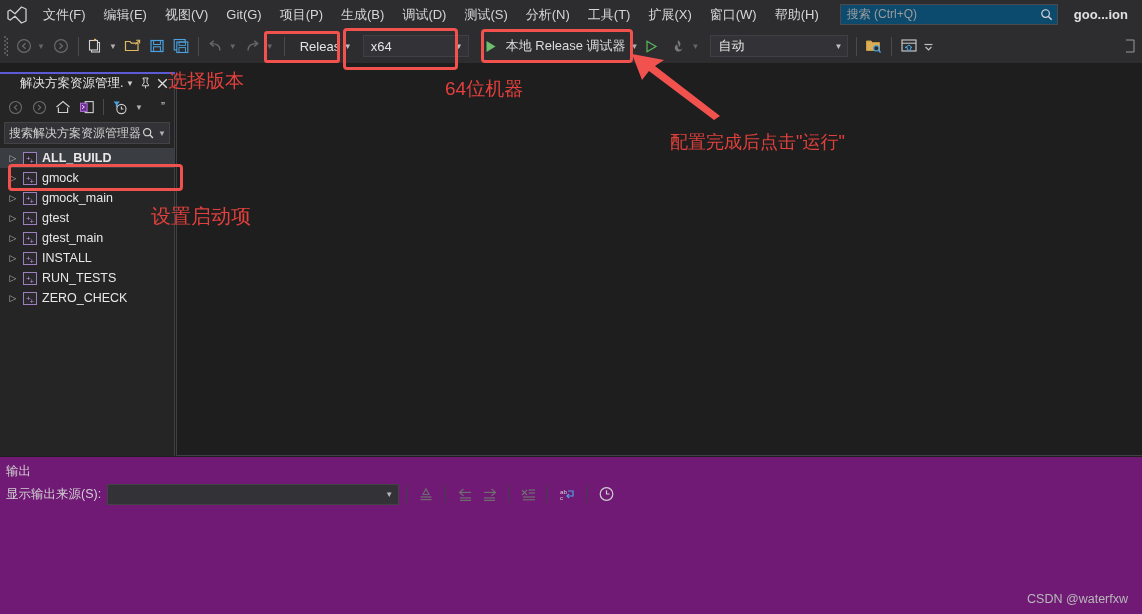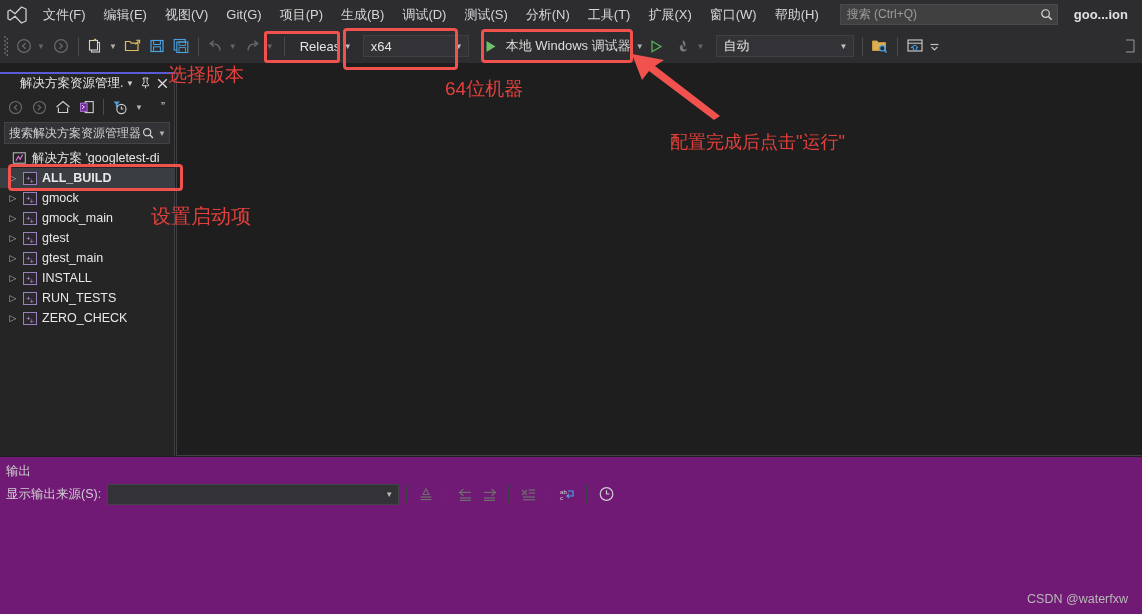--- a/index.html
+++ b/index.html
@@ -15,21 +15,21 @@
   .menubar {
     position: absolute; left: 0; top: 0; width: 1142px; height: 29px;
     background: #2d2d30; display: flex; align-items: center;
   }
   .vs-logo { width: 34px; height: 29px; display: flex; align-items: center; justify-content: center; }
   .menu-item {
     color: #d6d6d6; font-size: 13px; padding: 0 9px; height: 29px;
     display: flex; align-items: center; white-space: nowrap; cursor: default;
   }
   .search-box {
-    margin-left: 12px; width: 218px; height: 21px; background: #404040;
+    margin-left: 12px; width: 218px; height: 21px; background: #0c4a6e;
     border: 1px solid #4a4a4d; display: flex; align-items: center;
     padding: 0 4px 0 6px; position: relative;
   }
   .search-box .txt { color: #9c9c9c; font-size: 12px; flex: 1; white-space: nowrap; }
   .search-box .mag { color: #d0d0d0; font-size: 13px; }
   .sol-name { margin-left: 16px; color: #e0e0e0; font-size: 13px; font-weight: bold; white-space: nowrap; }
 
   
   .toolbar {
     position: absolute; left: 0; top: 29px; width: 1142px; height: 34px;
@@ -251,21 +251,21 @@
       <div class="cv">x64</div>
       <div class="ca">▼</div>
     </div>
 
     <div class="tb-btn" style="margin-left:10px;">
       <svg width="12" height="13" viewBox="0 0 12 13">
           <path d="M1.5 1 L10.5 6.5 L1.5 12 Z" fill="#6dbf6d"></path>
         </svg>
     </div>
     <div class="run-btn" style="margin-left:3px;">
-      <span>本地 Windows 调试器</span>
+      <span>本地 Release 调试器</span>
       <span class="tb-caret" style="margin-left:4px;">▼</span>
       <span style="margin-left:2px;">
         <svg width="13" height="13" viewBox="0 0 13 13">
             <path d="M2 1.3 L11 6.5 L2 11.7 Z" fill="none" stroke="#5cb85c" stroke-width="1.2"></path>
           </svg>
       </span>
     </div>
 
     <div class="tb-btn dis" style="margin-left:9px;">
       <svg width="15" height="15" viewBox="0 0 15 15">
@@ -378,29 +378,20 @@
         <svg width="12" height="12" viewBox="0 0 13 13">
           <circle cx="5.6" cy="5.6" r="3.9" fill="none" stroke="#d6d6d6" stroke-width="1.3"></circle>
           <line x1="8.5" y1="8.5" x2="11.8" y2="11.8" stroke="#d6d6d6" stroke-width="1.5"></line>
         </svg>
       </div>
       <div class="sc">▼</div>
     </div>
 
     <div class="tree">
 
-      <div class="tnode root">
-        <div class="glyph">
-          <svg width="15" height="14" viewBox="0 0 15 14">
-            <rect x="1.3" y="1.8" width="12" height="10.4" fill="none" stroke="#c0c0c0" stroke-width="1"></rect>
-            <path d="M4 9.6 L6.4 5.4 L8.2 8.2 L10.6 3.6" fill="none" stroke="#d06fd0" stroke-width="1.2"></path>
-          </svg>
-        </div>
-        <div class="lbl">解决方案 'googletest-di</div>
-      </div>
 
       <div class="tnode sel">
         <div class="arrow">▷</div>
         <div class="glyph">
             <div class="proj-glyph">+<sub style="font-size:7px;">+</sub></div>
           </div>
         <div class="lbl">ALL_BUILD</div>
       </div>
 
       <div class="tnode">
@@ -535,19 +526,19 @@
   <div class="redbox r2" style="left:481px; top:29px; width:152px; height:34px;"></div>
 
   <div class="redbox r2" style="left:8px; top:164px; width:175px; height:27px;"></div>
 
   <div style="position:absolute; left:628px; top:44px; width:100px; height:76px;">
     <svg width="100" height="76" viewBox="0 0 100 76">
       <path d="M4 10 L36 16 L27 22 L92 72 L86 76 L21 27 L14 36 Z" fill="#f2524e"></path>
     </svg>
   </div>
 
-  <div class="anno" style="left:168px; top:62px; font-size:19px;">选择版本</div>
+  <div class="anno" style="left:168px; top:68px; font-size:19px;">选择版本</div>
   <div class="anno" style="left:445px; top:76px; font-size:19px;">64位机器</div>
   <div class="anno" style="left:151px; top:203px; font-size:20px;">设置启动项</div>
   <div class="anno" style="left:670px; top:130px; font-size:18px;">配置完成后点击"运行"</div>
 
   <div class="watermark">CSDN @waterfxw</div>
 </div>
 
 </body></html>

